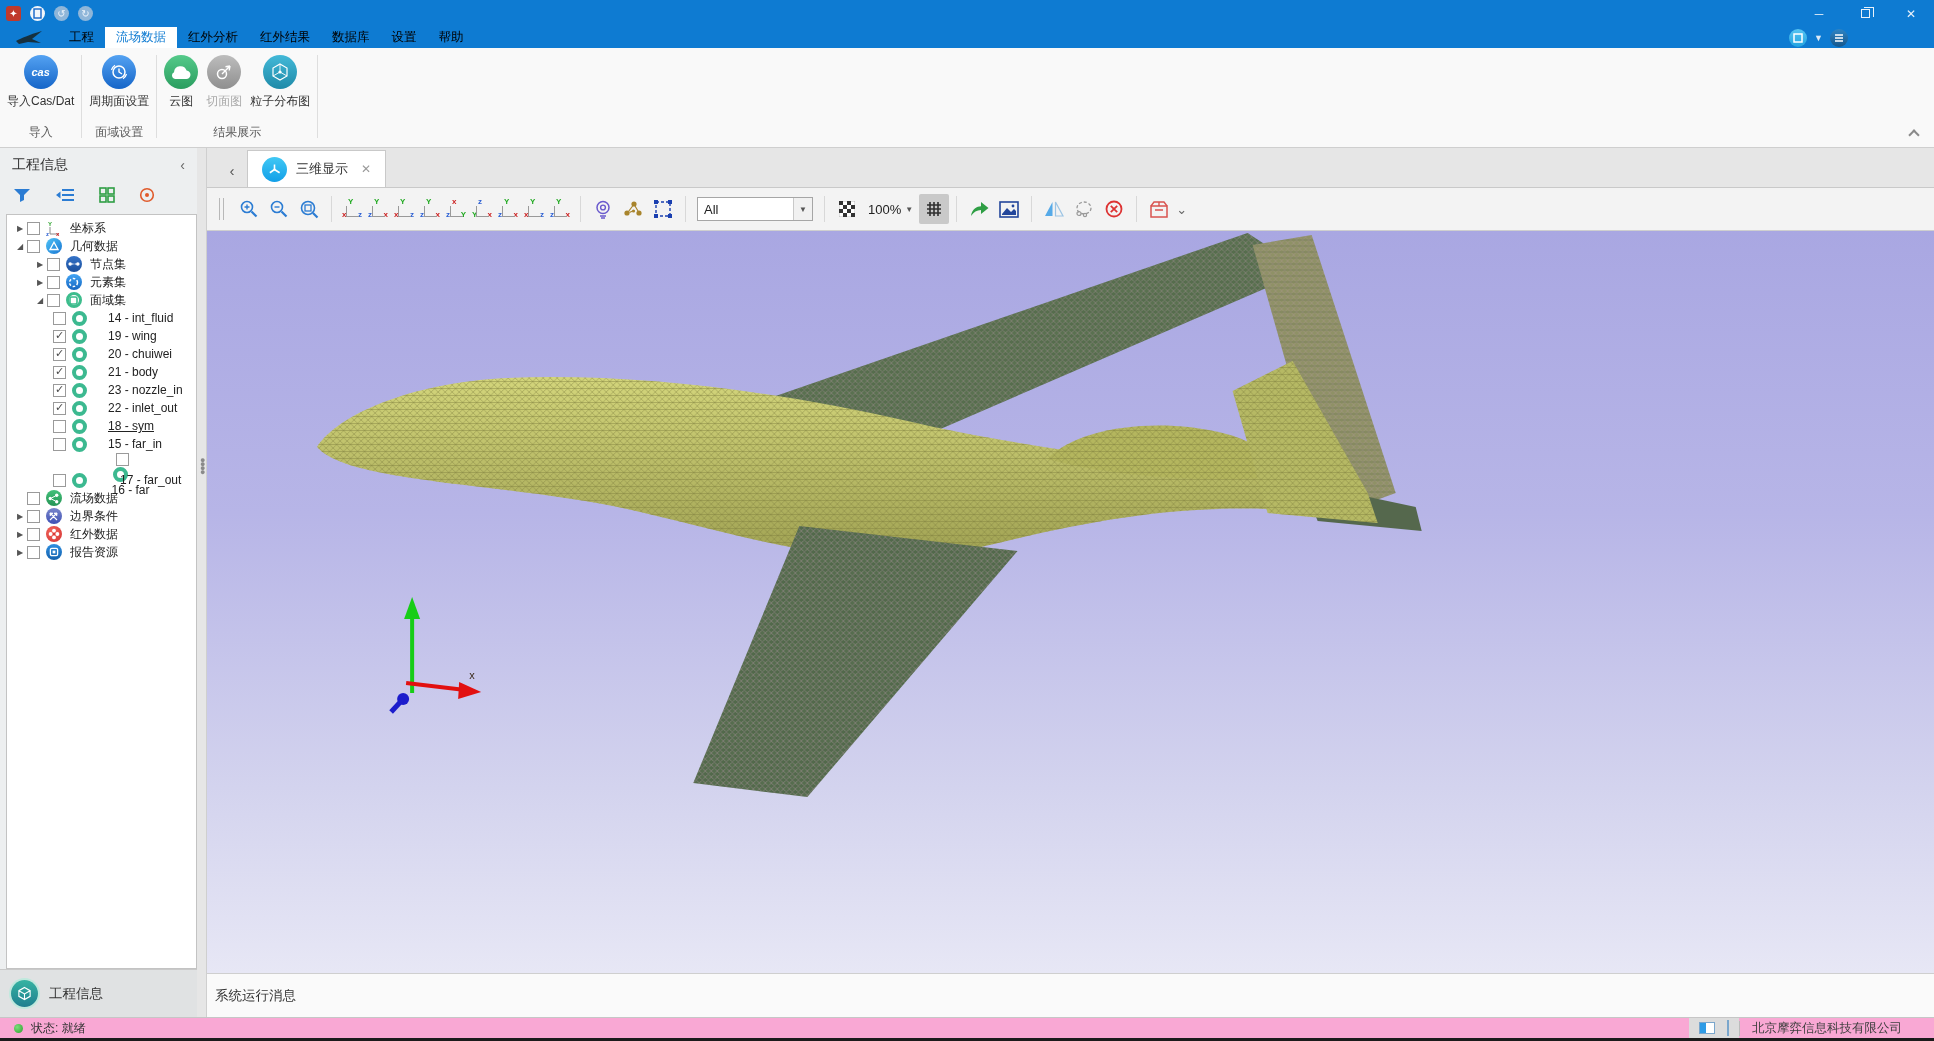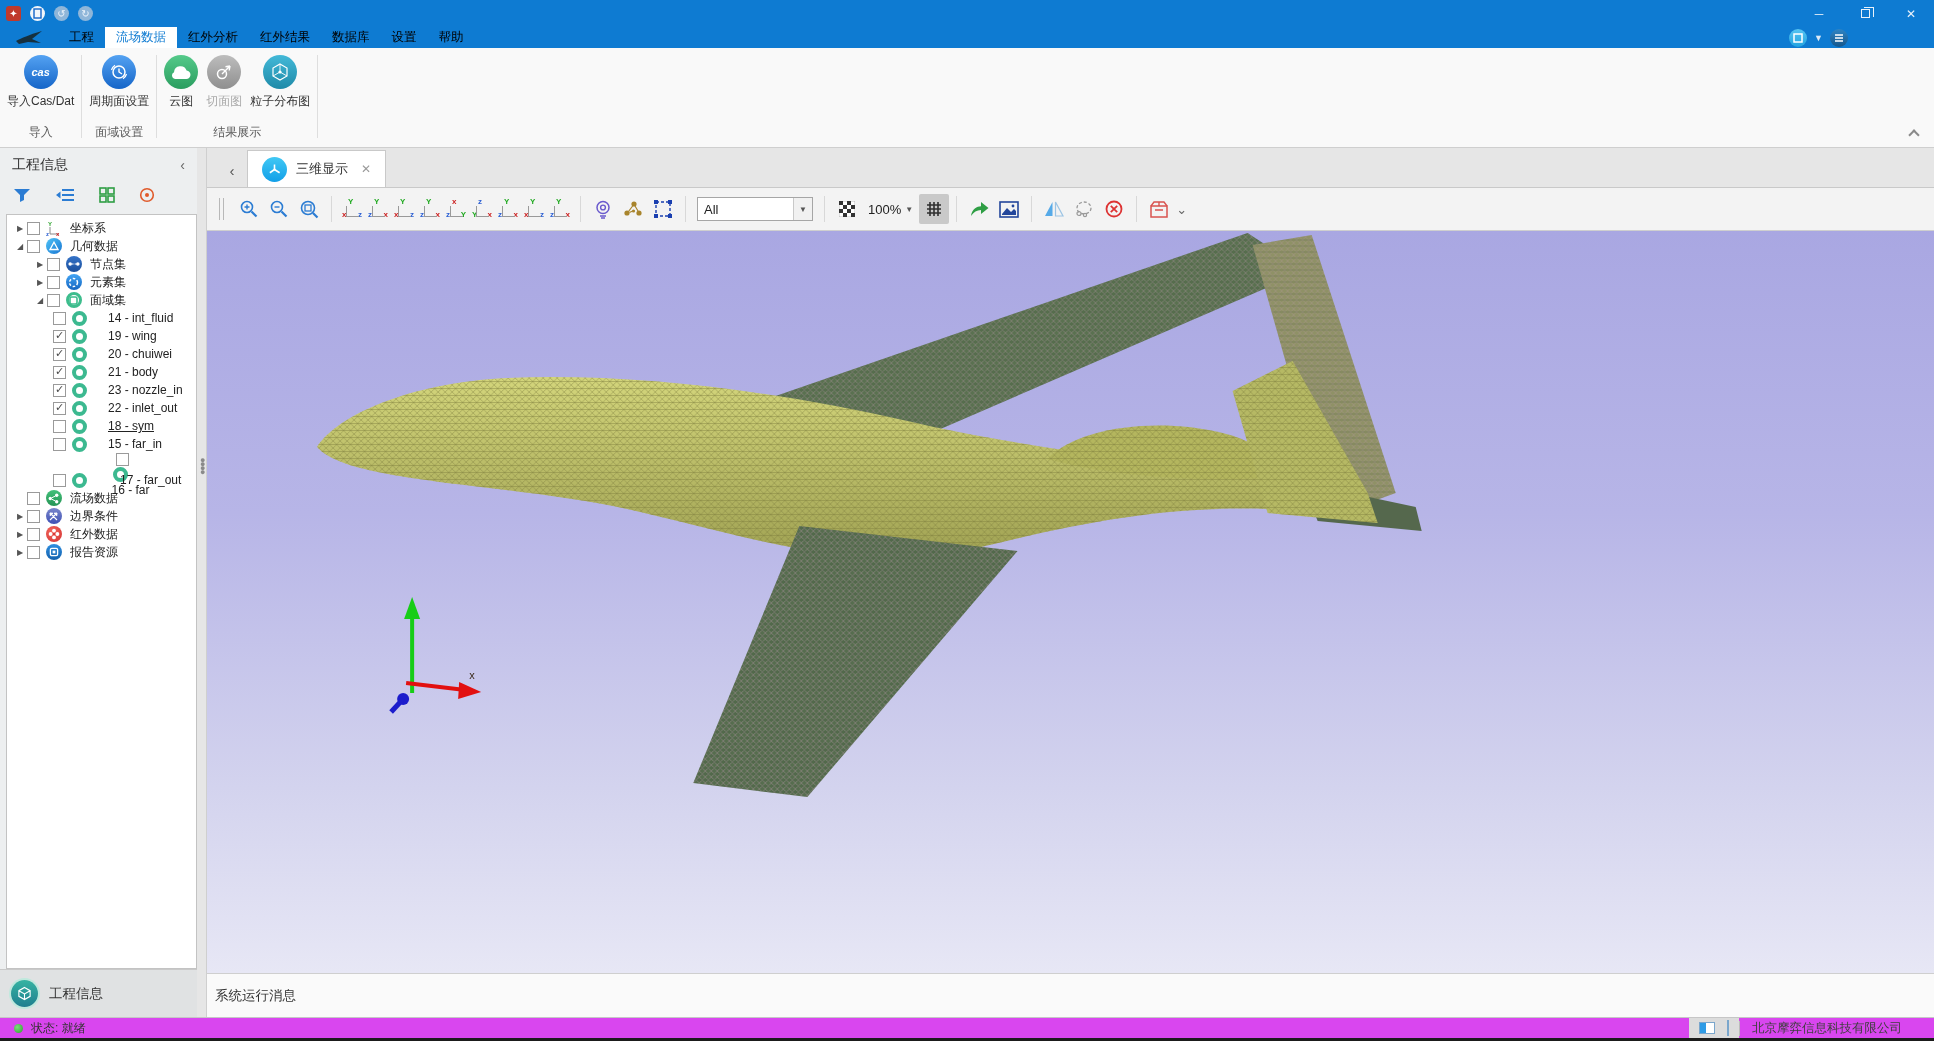--- a/index.html
+++ b/index.html
@@ -114,21 +114,21 @@
   .vzoom .caret { font-size:8px; color:#555; }
 
   .viewport { flex:1; position:relative;
     background:linear-gradient(180deg,#a9a7e2 0%,#b7b5e7 38%,#d3d3ee 75%,#e7e7f5 100%); overflow:hidden; }
   .viewport svg.scene { position:absolute; inset:0; width:100%; height:100%; }
 
   .message { height:44px; background:#fafafa; border-top:1px solid #cfcfcf; display:flex;
     align-items:center; font-size:13.5px; color:#333; padding-left:8px; }
 
   
-  .statusbar { height:21px; background:#d946ef; border-top:1px solid #c6c6c6; display:flex;
+  .statusbar { height:21px; background:#f9a8d4; border-top:1px solid #c6c6c6; display:flex;
     align-items:center; font-size:12px; color:#333; padding-left:14px; }
   .stdot { width:9px; height:9px; border-radius:50%; background:radial-gradient(circle at 35% 35%,#7ae07a,#2f9e2f); margin-right:8px; }
   .st-right { margin-left:auto; display:flex; align-items:center; height:100%; }
   .panel-btns { background:#dcdcdc; height:100%; display:flex; align-items:center; gap:12px; padding:0 10px; }
   .pb { width:16px; height:12px; border:1px solid #7aa6cc; background:#fff; position:relative; }
   .pb.left::before { content:""; position:absolute; left:0; top:0; bottom:0; width:6px; background:#2e9be6; }
   .pb.bottom::before { content:""; position:absolute; left:0; right:0; bottom:0; height:5px; background:#2e9be6; }
   .st-vsep { width:1px; height:15px; background:#bbb; margin:0 12px 0 0; }
   .company { padding-right:32px; font-size:12.5px; color:#3f3f3f; }
   .screen-edge { height:3px; background:#1b1b1b; }

